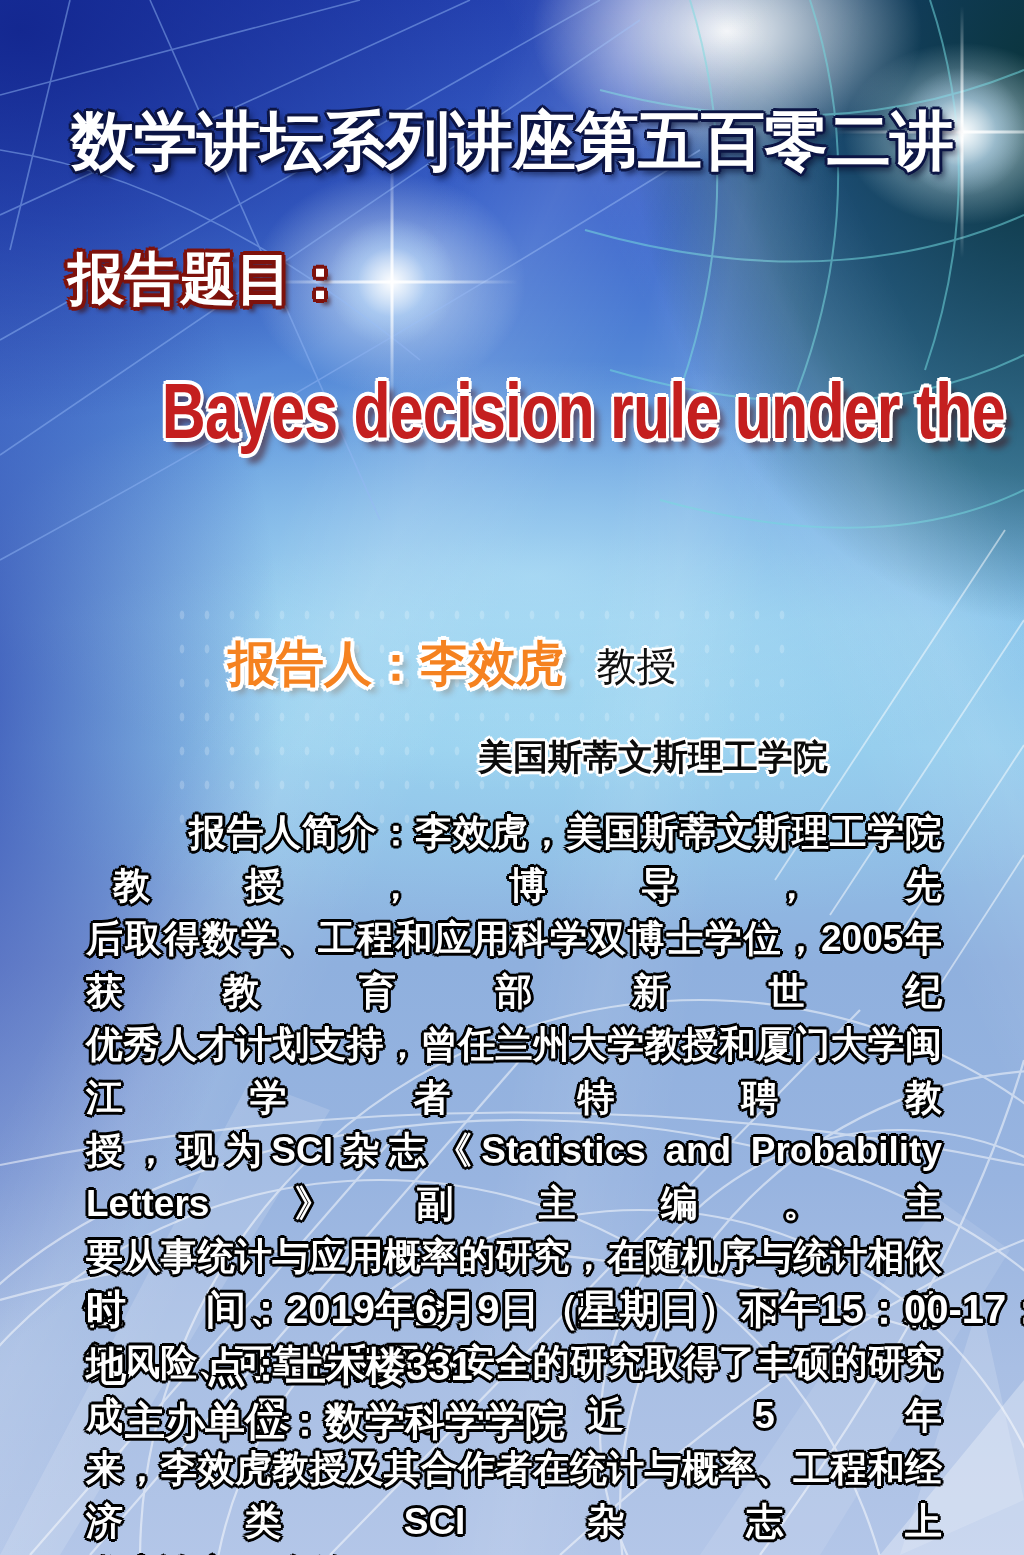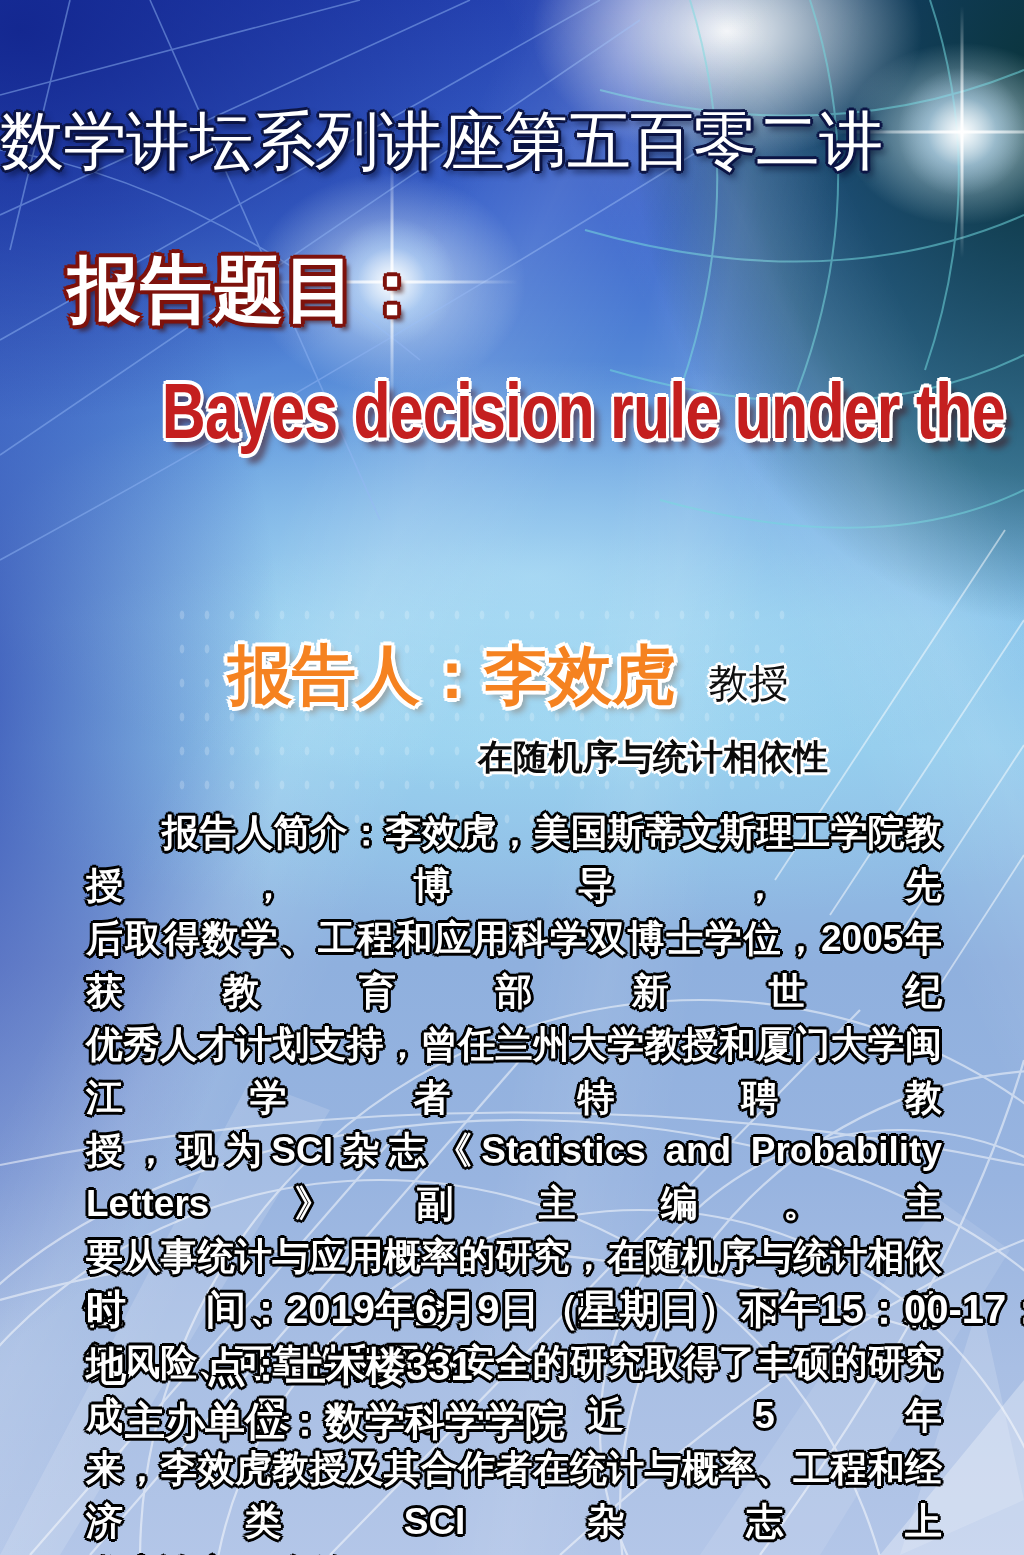--- a/index.html
+++ b/index.html
@@ -43,31 +43,31 @@
   .flare .c { position:absolute; inset:0;
     background: radial-gradient(circle, rgba(255,255,255,.95), rgba(190,225,255,.35) 35%, rgba(190,225,255,0) 65%); }
   .flare .h { position:absolute; left:-40%; top:50%; width:180%; height:3px; transform:translateY(-50%);
     background: linear-gradient(90deg, transparent, rgba(255,255,255,.95), transparent); }
   .flare .v { position:absolute; top:-40%; left:50%; height:180%; width:3px; transform:translateX(-50%);
     background: linear-gradient(180deg, transparent, rgba(255,255,255,.95), transparent); }
 
   .txt { position:absolute; z-index:5; white-space:nowrap; }
 
   .series-title {
-    left:0; top:98px; width:1024px; 
-    font-size:64px; font-weight:normal; letter-spacing:-1px; color:#ffffff;
+    left:0; top:98px; width:1024px; text-align:center;
+    font-size:64px; font-weight:bold; letter-spacing:-1px; color:#ffffff;
     text-shadow:
       -3px 0 #0c1545, 3px 0 #0c1545, 0 -3px #0c1545, 0 3px #0c1545,
       -2px -2px #0c1545, 2px -2px #0c1545, -2px 2px #0c1545, 2px 2px #0c1545,
       4px 5px 7px rgba(5,10,40,.8);
   }
 
   .topic-label {
     left:68px; top:242px;
-    font-size:72px; font-weight:bold; color:#ffffff;
+    font-size:56px; font-weight:bold; color:#ffffff;
     text-shadow:
       -4px 0 #7e120c, 4px 0 #7e120c, 0 -4px #7e120c, 0 4px #7e120c,
       -3px -3px #7e120c, 3px -3px #7e120c, -3px 3px #7e120c, 3px 3px #7e120c,
       6px 6px 4px rgba(60,8,4,.6);
   }
 
   .title-en {
     left:0; width:1024px; text-align:center;
     height:106px; line-height:106px;
     font-size:78px; font-weight:bold; letter-spacing:-1px;
@@ -78,21 +78,21 @@
     text-shadow:
       -4px 0 #fff, 4px 0 #fff, 0 -4px #fff, 0 4px #fff,
       -3px -3px #fff, 3px -3px #fff, -3px 3px #fff, 3px 3px #fff,
       9px 9px 7px rgba(70,8,8,.55);
   }
   .title-en.l1 { top:358px; }
   .title-en.l2 { top:464px; }
 
   .speaker-row { left:228px; top:632px; }
   .speaker-name {
-    font-size:64px; font-weight:bold; color:#f58220;
+    font-size:48px; font-weight:bold; color:#f58220;
     text-shadow:
       -4px 0 #fff, 4px 0 #fff, 0 -4px #fff, 0 4px #fff,
       -3px -3px #fff, 3px -3px #fff, -3px 3px #fff, 3px 3px #fff,
       6px 6px 6px rgba(120,50,0,.35);
   }
   .speaker-title {
     font-size:40px; font-weight:normal; color:#101010; margin-left:28px;
     text-shadow:
       -3px 0 #fff, 3px 0 #fff, 0 -3px #fff, 0 3px #fff,
       -2px -2px #fff, 2px -2px #fff, -2px 2px #fff, 2px 2px #fff;
@@ -106,21 +106,21 @@
   }
 
   .bio {
     position:absolute; z-index:5; left:86px; top:806px; width:856px;
     font-size:37px; line-height:53px; font-weight:bold; color:#ffffff;
     text-shadow:
       -3px 0 #000, 3px 0 #000, 0 -3px #000, 0 3px #000,
       -2px -2px #000, 2px -2px #000, -2px 2px #000, 2px 2px #000;
   }
   .bio-line { text-align:justify; text-align-last:justify; }
-  .bio-line.first { text-indent:76px; }
+  .bio-line.first { text-indent:76px;margin-left:27px; }
   .bio-line.last { text-align-last:left; }
 
   .info {
     left:86px;
     font-size:40px; font-weight:bold; color:#ffffff;
     text-shadow:
       -3px 0 #000, 3px 0 #000, 0 -3px #000, 0 3px #000,
       -2px -2px #000, 2px -2px #000, -2px 2px #000, 2px 2px #000;
   }
   .info.time      { top:1282px; }
@@ -201,21 +201,21 @@
 
   <div class="txt title-en l1">
     <span class="squeeze">Bayes decision rule under the</span>
   </div>
 
   <div class="txt speaker-row">
     <span class="speaker-name">报告人：李效虎</span>
     <span class="speaker-title">教授</span>
   </div>
 
-  <div class="txt affiliation">在随机序与统计相依性</div>
+  <div class="txt affiliation">美国斯蒂文斯理工学院</div>
 
   <div class="bio">
     <div class="bio-line first">报告人简介：李效虎，美国斯蒂文斯理工学院教授，博导，先</div>
     <div class="bio-line">后取得数学、工程和应用科学双博士学位，2005年获教育部新世纪</div>
     <div class="bio-line">优秀人才计划支持，曾任兰州大学教授和厦门大学闽江学者特聘教</div>
     <div class="bio-line">授，现为SCI杂志《Statistics and Probability Letters》副主编。主</div>
     <div class="bio-line">要从事统计与应用概率的研究，在随机序与统计相依性、金融和精</div>
     <div class="bio-line">算风险、可靠性和网络安全的研究取得了丰硕的研究成果。近5年</div>
     <div class="bio-line">来，李效虎教授及其合作者在统计与概率、工程和经济类SCI杂志上</div>
     <div class="bio-line last">发表论文30余篇。</div>

